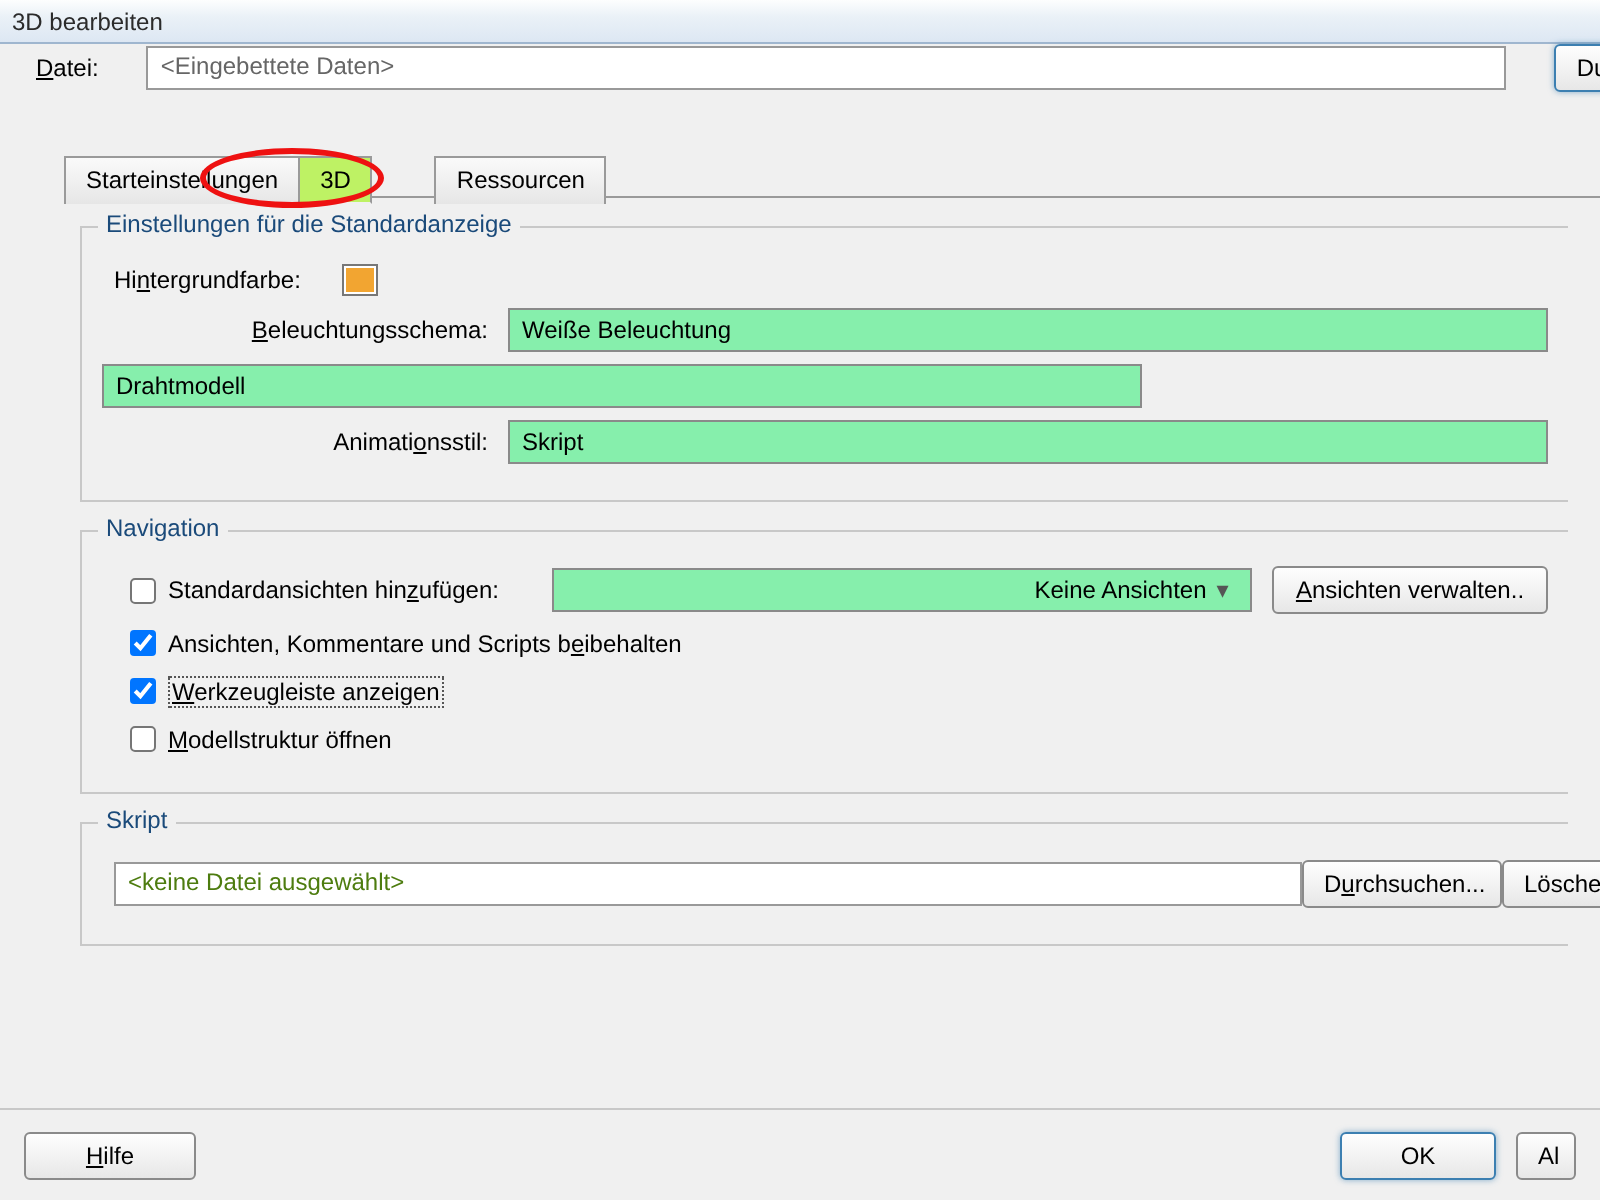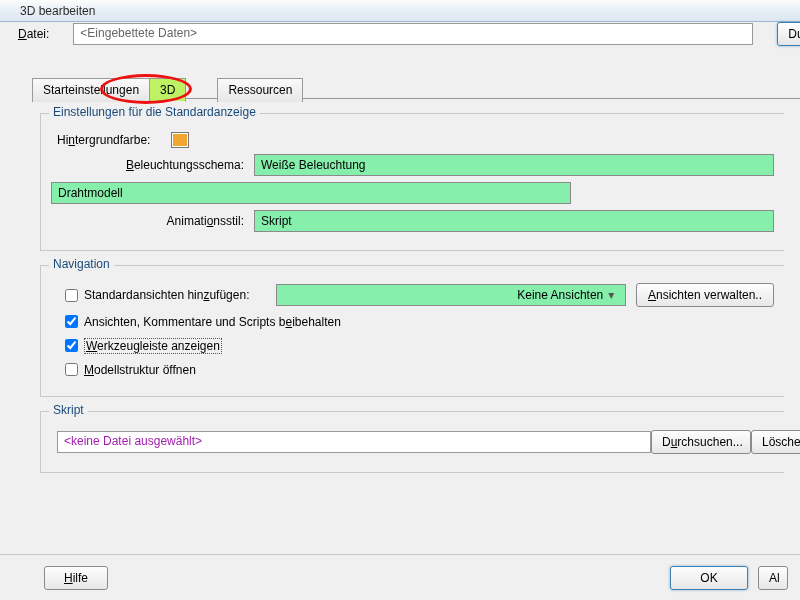--- a/index.html
+++ b/index.html
@@ -1,17 +1,17 @@
 <!DOCTYPE html>
 <html><head>
 <meta charset="utf-8">
 <style>
   * { box-sizing: border-box; font-family: "Segoe UI", Tahoma, sans-serif; font-size: 12px; }
   body { margin: 0; background: #f0f0f0; width: 800px; height: 600px; overflow: hidden; position: relative; }
-  .titlebar { background: linear-gradient(#fdfefe,#eaf1f7 40%,#dde7f3); height: 22px; line-height: 22px; padding-left: 20px; color: #2b2b2b; border-bottom: 1px solid #9fb6cf; }
+  .titlebar { background: linear-gradient(#fdfefe,#eaf1f7 40%,#dde7f3); height: 22px; line-height: 22px; padding-left: 6px; color: #2b2b2b; border-bottom: 1px solid #9fb6cf; }
   .file-row { position: absolute; top: 22px; left: 18px; right: 0; display: flex; align-items: center; gap: 24px; }
   .file-row .lbl { width: 38px; }
   .file-input { flex: 0 0 680px; height: 22px; border: 1px solid #999; padding: 2px 6px; color: #666; background: #fff; }
   .btn { height: 24px; background: linear-gradient(#fefefe,#e7e7e7); border: 1px solid #8a8a8a; border-radius: 3px; padding: 0 10px; cursor: pointer; text-align: center; }
   .btn.primary { border: 1px solid #3c7fb1; box-shadow: 0 0 3px rgba(60,127,177,0.6); }
   .tabs { position: absolute; top: 78px; left: 32px; display: flex; }
   .tab { padding: 4px 10px; border: 1px solid #9a9a9a; background: linear-gradient(#fafafa,#e6e6e6); border-bottom: none; margin-right: -1px; cursor: pointer; position: relative; z-index: 1; }
   .tab.active { background: #bef264; border-bottom: 1px solid #f0f0f0; z-index: 3; }
   .tab-sep { width: 32px; }
   .panel { position: absolute; top: 98px; left: 32px; right: 0; bottom: 58px; border-top: 1px solid #9a9a9a; padding: 8px 0 0 0; }
@@ -19,21 +19,21 @@
   .group > .legend { position: absolute; top: -9px; left: 8px; background: #f0f0f0; padding: 0 4px; color: #1a4a7a; }
   .row { display: flex; align-items: center; margin: 6px 0; }
   .row .flabel { width: 224px; text-align: right; padding-right: 10px; }
   .select { flex: 0 0 520px; height: 22px; border: 1px solid #8a8a8a; background: #86efac; padding: 2px 6px; display: flex; align-items: center; justify-content: space-between; }
   .select.short { flex: 0 0 350px; justify-content: flex-end; }
   .dropdown-arrow { width: 16px; text-align: center; color: #555; }
   .color-swatch { width: 18px; height: 16px; border: 1px solid #777; background: #f2a531; box-shadow: inset 0 0 0 1px #fff; }
   .check-row { display: flex; align-items: center; margin: 5px 0 5px 10px; }
   .check-row input { margin-right: 6px; }
   .dotted { border: 1px dotted #555; padding: 0 1px; }
-  .script-input { flex: 0 0 594px; height: 22px; border: 1px solid #999; background: #fff; padding: 2px 6px; color: #a21caf; margin-left: 6px; }
+  .script-input { flex: 0 0 594px; height: 22px; border: 1px solid #999; background: #fff; padding: 2px 6px; color: #4d7c0f; margin-left: 6px; }
   .footer { position: absolute; left: 0; right: 0; bottom: 0; height: 46px; border-top: 1px solid #c8c8c8; background: #f0f0f0; display: flex; align-items: center; padding: 0 12px; }
   .footer .spacer { flex: 1; }
   .und { text-decoration: underline; }
   .red-ellipse { position: absolute; width: 92px; height: 30px; border: 3px solid #e11; border-radius: 50%; pointer-events: none; z-index: 10; }
 </style>
 </head>
 <body>
 
 <div class="titlebar">3D bearbeiten</div>
 
@@ -112,18 +112,18 @@
       <span style="width:10px;"></span>
       <button class="btn" style="width:100px;">D<span class="und">u</span>rchsuchen...</button>
       <span style="width:8px;"></span>
       <button class="btn" style="width:60px;">Löschen</button>
     </div>
   </div>
 
 </div>
 
 <div class="footer">
-  <button class="btn" style="width:64px;margin-left:32px;"><span class="und">H</span>ilfe</button>
+  <button class="btn" style="width:86px;"><span class="und">H</span>ilfe</button>
   <div class="spacer"></div>
   <button class="btn primary" style="width:78px;">OK</button>
   <span style="width:10px;"></span>
   <button class="btn" style="width:30px;">Al</button>
 </div>
 
 </body></html>

